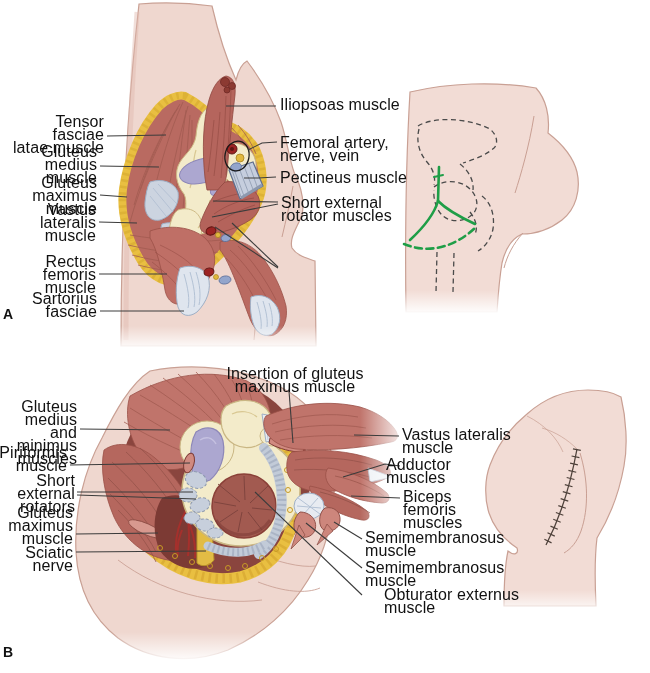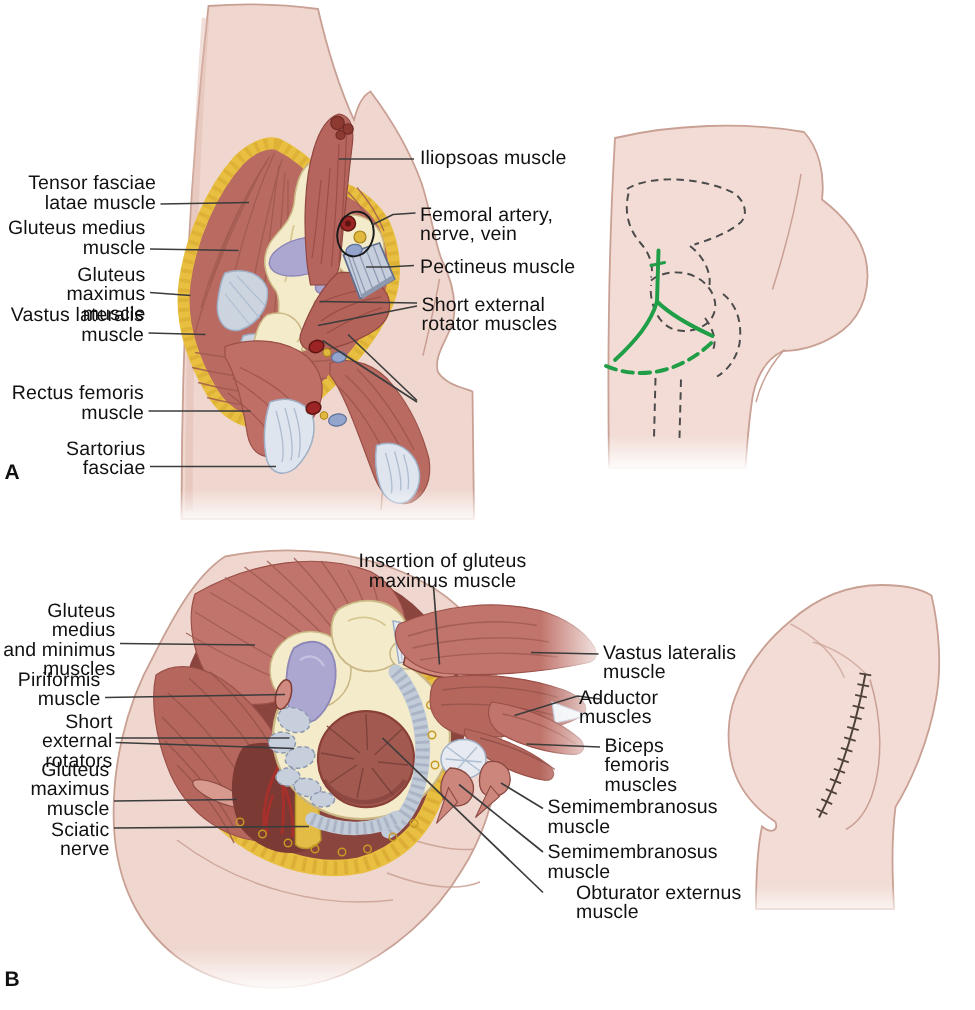--- a/index.html
+++ b/index.html
@@ -2,21 +2,21 @@
 <html><head>
 <meta charset="utf-8">
 <style>
   html,body{margin:0;padding:0;background:#ffffff;}
   .stage{
     position:relative;width:650px;height:673px;background:#ffffff;overflow:hidden;
     font-family:"Liberation Sans",sans-serif;
   }
   .stage svg{position:absolute;left:0;top:0;}
   .lbl{
-    position:absolute;font-size:13px;line-height:13px;color:#111;
+    position:absolute;font-size:16px;line-height:13px;color:#111;
     white-space:pre-line;letter-spacing:.1px;
   }
   .ra{text-align:right;}
   .ctr{text-align:center;}
   .marker{position:absolute;font-size:14px;font-weight:bold;color:#111;}
 </style>
 </head>
 <body>
 
 <div class="stage">

